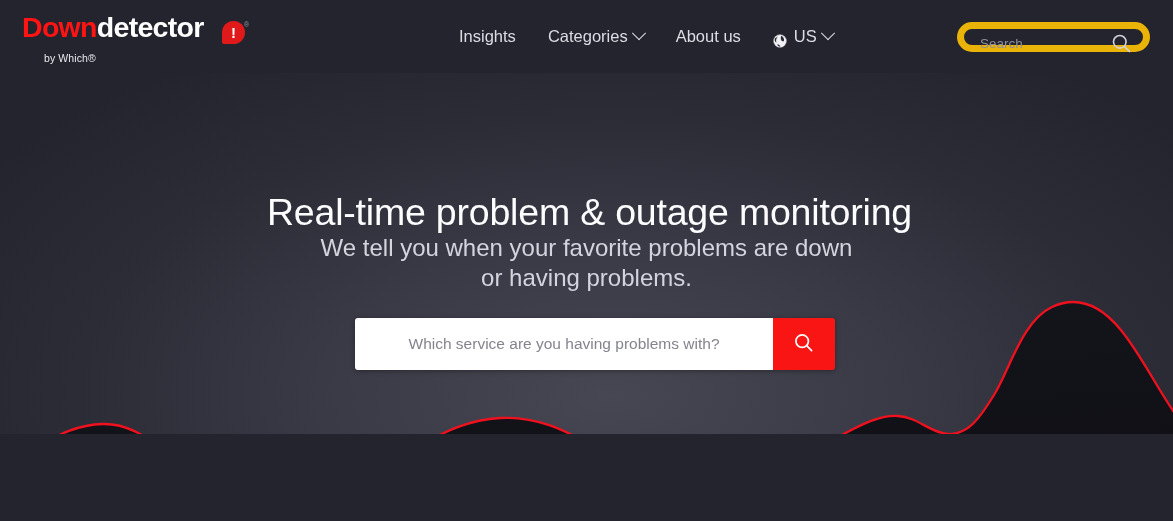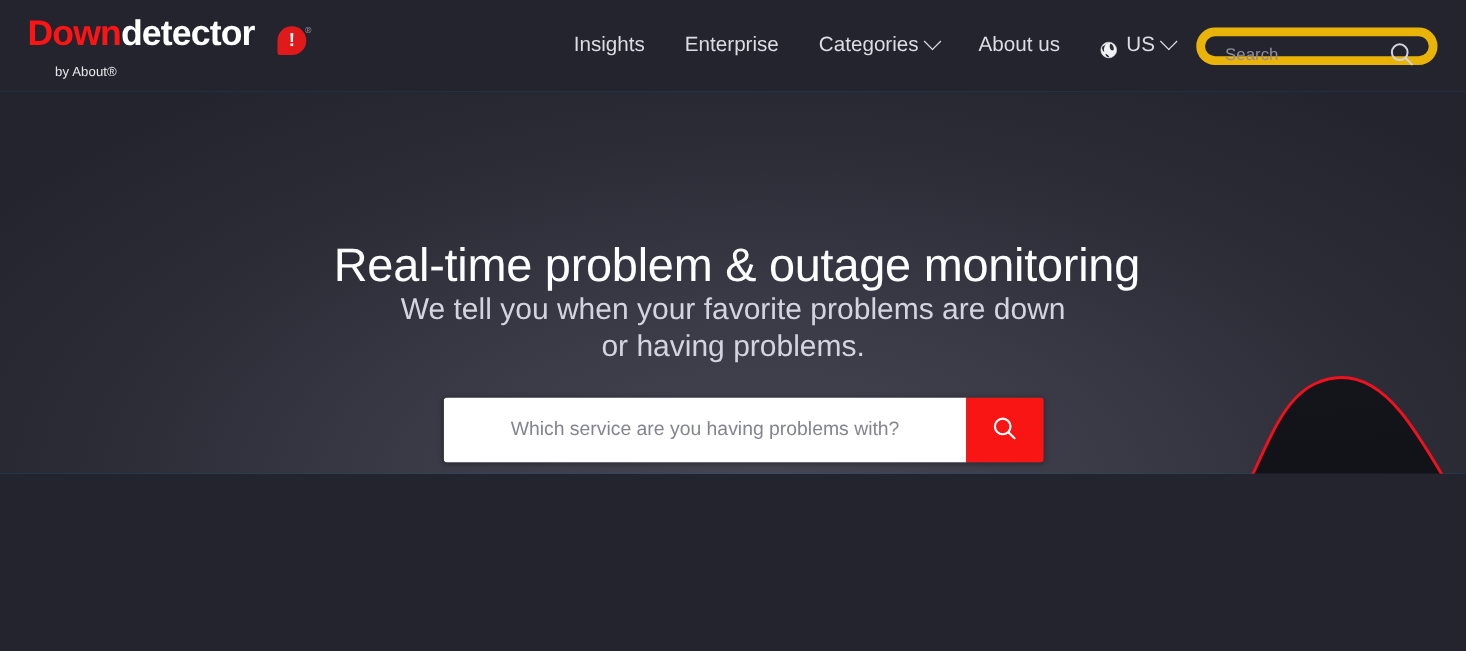--- a/index.html
+++ b/index.html
@@ -11,23 +11,23 @@
     height: 521px;
     overflow: hidden;
     background: #24242e;
     font-family: "Liberation Sans", sans-serif;
     -webkit-font-smoothing: antialiased;
   }
 
   #page {
     position: relative;
     width: 1173px;
-    height: 379px;
+    height: 434px;
     overflow: hidden;
-    background: #0369a1;
+    background: #7f1d1d;
   }
 
   
   .hero-bg {
     position: absolute;
     left: 0;
     top: 73px;
     width: 1173px;
     height: 448px;
     background:
@@ -270,29 +270,26 @@
   <div class="header">
 
     <div class="logo-wrap">
       <div class="logo-text">
         <span class="logo-down">Down</span><span class="logo-detector">detector</span>
       </div>
       <div class="logo-badge">
         <span class="logo-badge-mark">!</span>
       </div>
       <div class="logo-reg">®</div>
-      <div class="logo-sub">by About®</div>
+      <div class="logo-sub">by Which®</div>
     </div>
 
     <nav class="nav">
       <div class="nav-item">
         <span>Insights</span>
-      </div>
-      <div class="nav-item">
-        <span>Enterprise</span>
       </div>
       <div class="nav-item">
         <span>Categories</span>
         <span class="chev"></span>
       </div>
       <div class="nav-item">
         <span>About us</span>
       </div>
       <div class="nav-item">
         <span class="globe">

